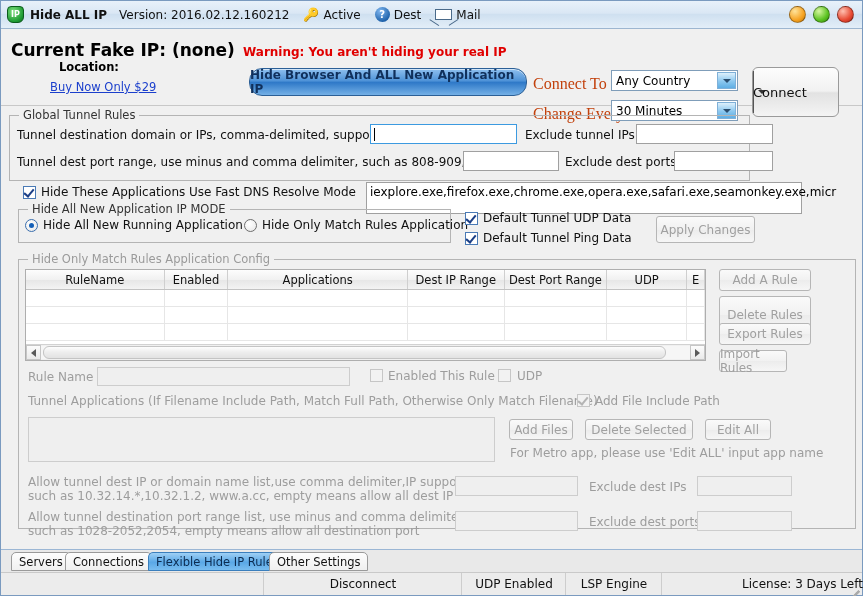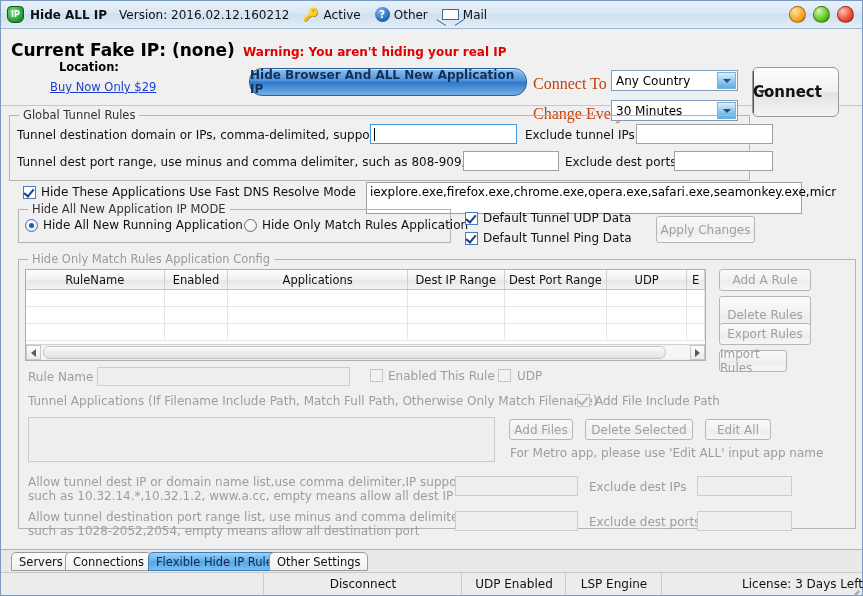--- a/index.html
+++ b/index.html
@@ -104,21 +104,21 @@
     border: 1px solid #7fb0d8; box-sizing: border-box;
     display: flex; align-items: center; justify-content: center;
   }
   .arrowbox i { border-left: 4px solid transparent; border-right: 4px solid transparent; border-top: 4px solid #2a4d6e; display: block; }
   .connect-btn {
     position: absolute; left: 751px; top: 38px; width: 87px; height: 50px;
     border: 1px solid #9a9a9a; border-radius: 6px;
     background: linear-gradient(to bottom, #fdfdfd, #f1f1f1 48%, #e2e2e2 52%, #f4f4f4);
     display: flex; align-items: center; cursor: pointer; box-sizing: border-box;
   }
-  .connect-btn .lbl { flex: 1; text-align: right; font-weight: bold; font-size: 15px; }
+  .connect-btn .lbl { flex: 1; text-align: right; font-weight: normal; font-size: 13px; }
   .connect-btn .sep { width: 1px; align-self: stretch; background: #555; margin: 3px 0; }
   .connect-btn .dd { width: 16px; display: flex; align-items: center; justify-content: center; }
 
   
   .content { flex: 1; position: relative; }
 
   .groupbox {
     position: absolute; border: 1px solid #b4b4b4; background: transparent;
     box-sizing: border-box;
   }
@@ -256,21 +256,21 @@
         <span>IP</span>
       </div>
     <span class="tb-text">Hide ALL IP</span>
     <span class="tb-text normal" style="margin-left:6px;">Version: 2016.02.12.160212</span>
     <div class="tb-item">
       <span class="key-icon">🔑</span>
       <span class="tb-text normal">Active</span>
     </div>
     <div class="tb-item">
       <span class="help-icon">?</span>
-      <span class="tb-text normal">Other</span>
+      <span class="tb-text normal">Dest</span>
     </div>
     <div class="tb-item">
       <span class="mail-icon"></span>
       <span class="tb-text normal">Mail</span>
     </div>
     <div class="wctrl">
       <div class="orb o"></div>
       <div class="orb g"></div>
       <div class="orb r"></div>
     </div>

